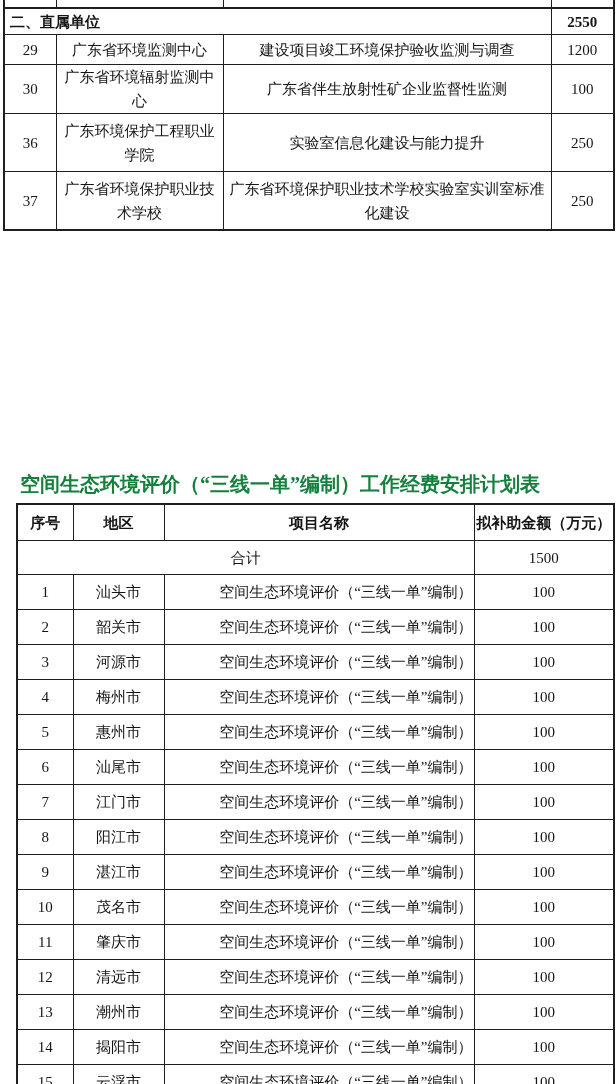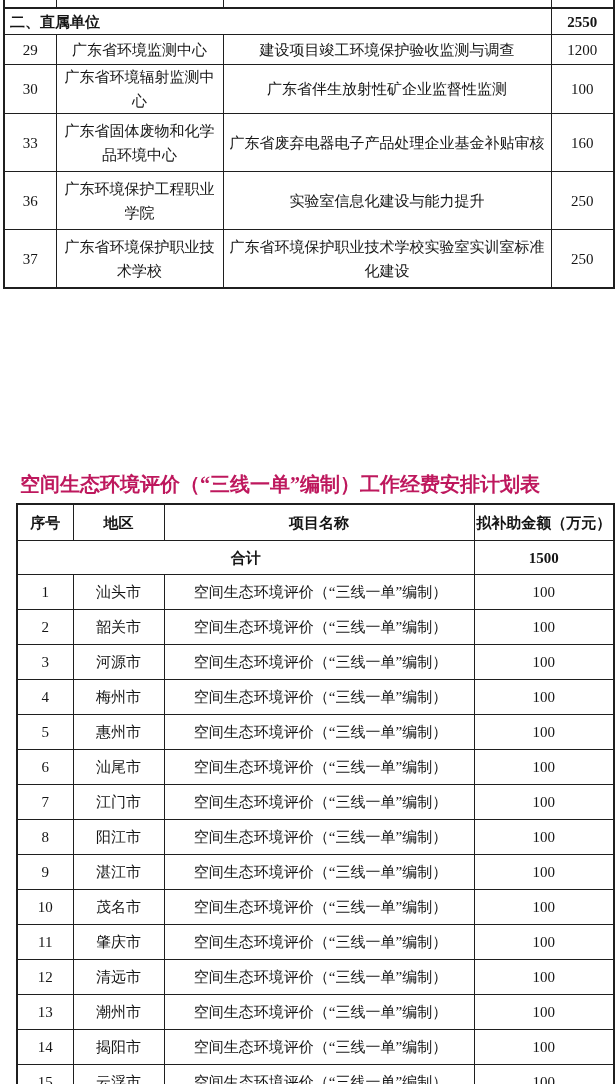--- a/index.html
+++ b/index.html
@@ -13,27 +13,27 @@
   
   #t1{top:-3px;left:3px;width:610px;}
   #t1 .r-top td{height:8px;border-bottom-width:2px;}
   #t1 .r-sec td{height:25px;border-top-width:2px;}
   #t1 .r-thin td{height:29px;}
   #t1 .r-tall td{height:57px;}
   .sec-label{text-align:left;padding-left:5px;font-weight:bold;font-size:15px;margin-top:42px;}
   .bold{font-weight:bold;}
   
   #t2-title{position:absolute;top:470px;left:0;width:560px;text-align:center;
-            font-size:20px;font-weight:bold;line-height:28px;color:#be185d;}
+            font-size:20px;font-weight:bold;line-height:28px;color:#15803d;}
   
   #t2{top:503px;left:16px;width:597px;}
   #t2 .r-head td{height:35px;font-weight:bold;}
-  #t2 .r-total td{height:33px;font-weight:bold;}
+  #t2 .r-total td{height:33px;font-weight:normal;}
   #t2 .r-body td{height:34px;}
-  #t2 td.proj{text-align:center;padding-left:4px;}
+  #t2 td.proj{text-align:right;padding-left:4px;}
 </style>
 </head>
 <body>
 
 <div id="page">
 
   <table id="t1">
     <colgroup>
       <col style="width:52px">
         <col style="width:167px">
@@ -56,26 +56,20 @@
           <td>29</td>
           <td>广东省环境监测中心</td>
           <td>建设项目竣工环境保护验收监测与调查</td>
           <td>1200</td>
         </tr>
         <tr class="r-thin">
           <td>30</td>
           <td>广东省环境辐射监测中心</td>
           <td>广东省伴生放射性矿企业监督性监测</td>
           <td>100</td>
-        </tr>
-        <tr class="r-tall">
-          <td>33</td>
-          <td>广东省固体废物和化学品环境中心</td>
-          <td>广东省废弃电器电子产品处理企业基金补贴审核</td>
-          <td>160</td>
         </tr>
         <tr class="r-tall">
           <td>36</td>
           <td>广东环境保护工程职业学院</td>
           <td>实验室信息化建设与能力提升</td>
           <td>250</td>
         </tr>
         <tr class="r-tall">
           <td>37</td>
           <td>广东省环境保护职业技术学校</td>

